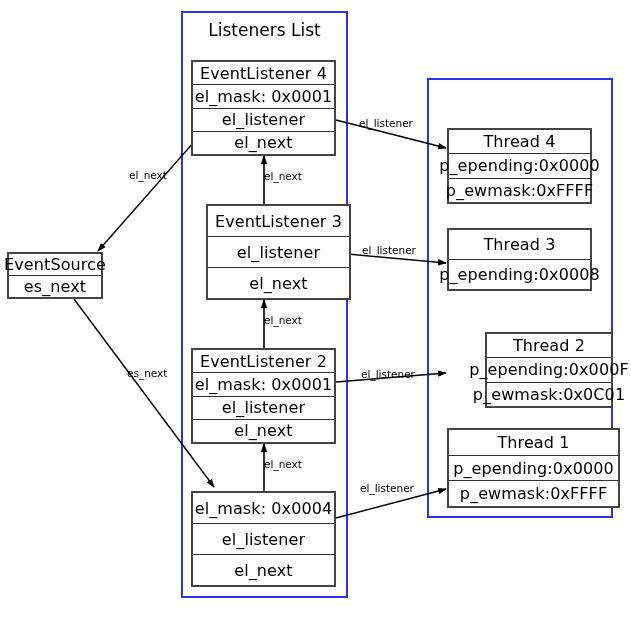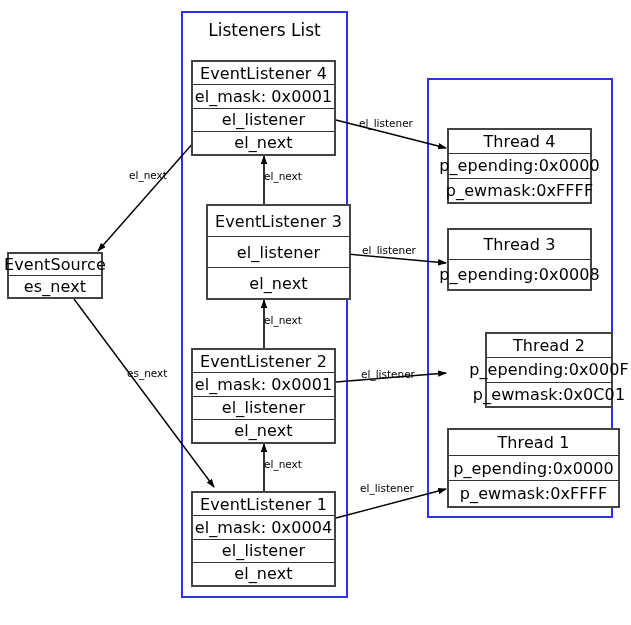--- a/index.html
+++ b/index.html
@@ -124,21 +124,20 @@
   </div>
 
   <div class="record" style="left:191px; top:348px; width:145px; height:96px;">
     <div class="cell">EventListener 2</div>
     <div class="cell">el_mask: 0x0001</div>
     <div class="cell">el_listener</div>
     <div class="cell">el_next</div>
   </div>
 
   <div class="record" style="left:191px; top:491px; width:145px; height:96px;">
-    <div class="cell">EventListener 1</div>
     <div class="cell">el_mask: 0x0004</div>
     <div class="cell">el_listener</div>
     <div class="cell">el_next</div>
   </div>
 
   <div class="record" style="left:447px; top:128px; width:145px; height:76px;">
     <div class="cell">Thread 4</div>
     <div class="cell">p_epending:0x0000</div>
     <div class="cell">p_ewmask:0xFFFF</div>
   </div>

